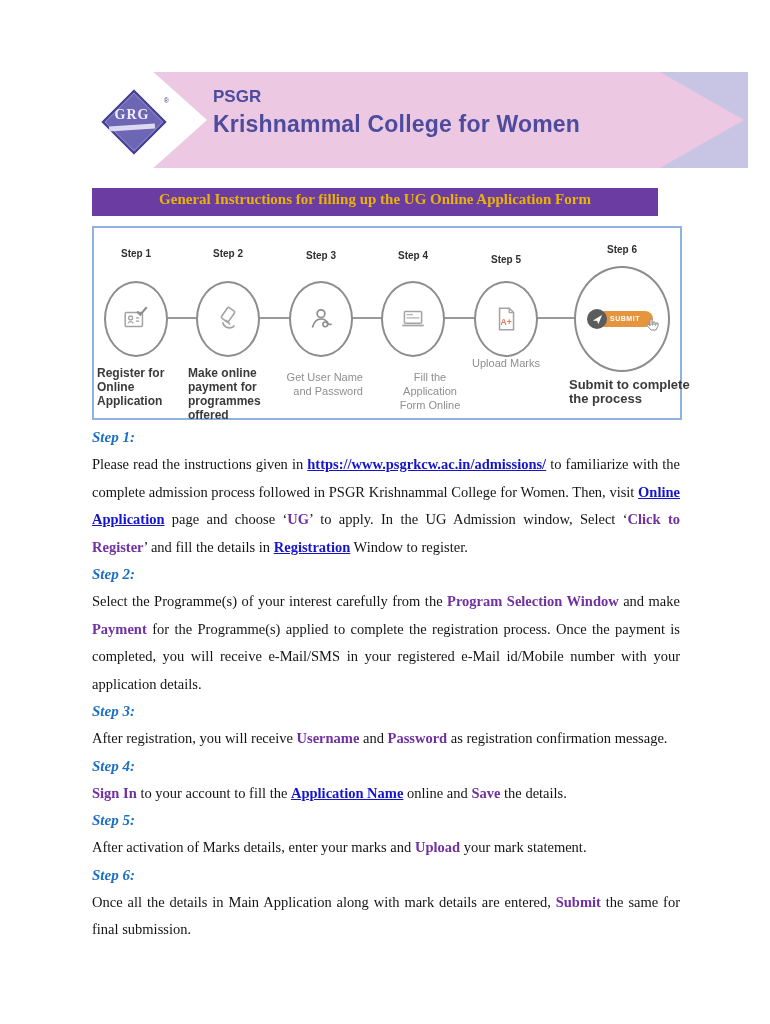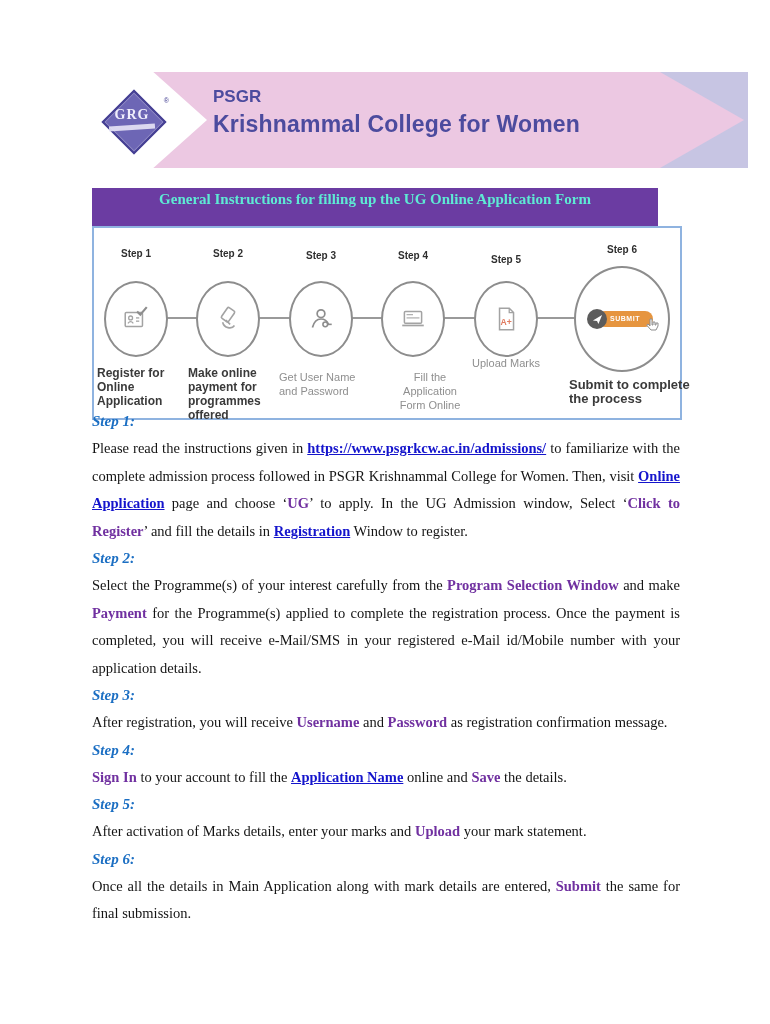--- a/index.html
+++ b/index.html
@@ -28,22 +28,22 @@
   .kcw-psgr:before,.kcw-psgr:after{content:"";display:inline-block;width:14px;height:1px;
         background:#8c2f7c;vertical-align:middle;margin:0 2px;}
   .kcw-acronym{font-size:27px;font-weight:bold;color:#6a2d91;line-height:27px;letter-spacing:1px;}
   .kcw-tag1{font-size:5.5px;font-weight:bold;color:#6a2d91;line-height:7px;margin-top:2px;}
   .kcw-tag2{font-size:5.5px;font-weight:bold;color:#6a2d91;line-height:7px;}
   .banner-end{position:absolute;left:575px;top:0;width:88px;height:96px;background:#c7c5e3;}
   .banner-end-arrow{position:absolute;left:0;top:0;width:84px;height:96px;background:#ecc8e2;
         clip-path:polygon(0 0,100% 50%,0 100%);}
 
   
-  .title-bar{position:absolute;left:92px;top:188px;width:566px;height:38px;background:#6b3ca2;
-        color:#5eead4;font-weight:bold;font-size:15px;text-align:center;line-height:22px;
+  .title-bar{position:absolute;left:92px;top:188px;width:566px;height:28px;background:#6b3ca2;
+        color:#eab308;font-weight:bold;font-size:15px;text-align:center;line-height:22px;
         font-family:"Liberation Serif",serif;}
 
   
   .diagram{position:absolute;left:92px;top:226px;width:586px;height:190px;background:#ffffff;
         border:2px solid #8fb3e0;font-family:"Liberation Sans",sans-serif;}
   .connector{position:absolute;left:42px;top:89px;width:490px;height:2px;background:#9a9a9a;}
   .step-label{position:absolute;font-weight:bold;font-size:10px;color:#2f2f2f;transform:translateX(-50%);}
   .ellipse{position:absolute;width:60px;height:72px;border:2px solid #8d8d8d;border-radius:50%;
         background:#ffffff;transform:translateX(-50%);display:flex;align-items:center;justify-content:center;}
   .ellipse-big{width:92px;height:102px;}
@@ -52,21 +52,21 @@
   .cap-gray{color:#8f8f8f;font-size:11px;font-weight:normal;}
   .submit-pill{position:relative;width:66px;height:18px;}
   .pill{position:absolute;left:8px;top:1px;width:56px;height:16px;background:#e6953f;border-radius:9px;
         color:#ffffff;font-size:7px;font-weight:bold;text-align:center;line-height:16px;
         letter-spacing:.5px;font-family:"Liberation Sans",sans-serif;}
   .plane-circle{position:absolute;left:-2px;top:-1px;width:20px;height:20px;border-radius:50%;
         background:#5c5c5c;display:flex;align-items:center;justify-content:center;z-index:2;}
   .cursor{position:absolute;right:-4px;top:8px;z-index:3;}
 
   
-  .content{position:absolute;left:92px;top:408px;width:588px;}
+  .content{position:absolute;left:92px;top:424px;width:588px;}
   .step-heading{color:#1c6fc3;font-weight:bold;font-style:italic;font-size:15px;line-height:27px;}
   .para{font-size:14.5px;line-height:27.5px;text-align:justify;color:#141414;}
   .seg-link{color:#1414cc;font-weight:bold;text-decoration:underline;cursor:pointer;margin-top:34px;}
   .seg-purple{color:#7030a0;font-weight:bold;}
 </style>
 </head>
 <body>
 
 <div class="page">
 
@@ -150,21 +150,21 @@
         <div class="cursor">
           <svg width="13" height="14" viewBox="0 0 13 14">
             <path d="M4,1 v7 l-2,-2 l-1.4,1 L5,12 h5 l2,-4 v-3 h-2 v2 h-1 v-3 h-2 v3 h-1 v-6 z" fill="#ffffff" stroke="#8d8d8d" stroke-width="1"></path>
           </svg>
         </div>
       </div>
     </div>
 
     <div class="caption cap-bold" style="left:46px;top:138px;width:86px;text-align:left">Register for Online Application</div>
     <div class="caption cap-bold" style="left:140px;top:138px;width:92px;text-align:left">Make online payment for programmes offered</div>
-    <div class="caption cap-gray" style="left:227px;top:142px;width:84px;text-align:left">Get User Name and Password</div>
+    <div class="caption cap-gray" style="left:227px;top:142px;width:84px;text-align:right">Get User Name and Password</div>
     <div class="caption cap-gray" style="left:336px;top:142px;width:72px;text-align:center">Fill the Application Form Online</div>
     <div class="caption cap-gray" style="left:412px;top:128px;width:84px;text-align:center">Upload Marks</div>
     <div class="caption cap-bold" style="left:540px;top:150px;width:130px;text-align:left;font-size:13px">Submit to complete the process</div>
   </div>
 
   <div class="content">
 
     <div class="step-heading">Step 1:</div>
     <div class="para"><span>Please read the instructions given in </span><span class="seg-link">https://www.psgrkcw.ac.in/admissions/</span><span> to familiarize with the complete admission process followed in PSGR Krishnammal College for Women. Then, visit </span><span class="seg-link">Online Application</span><span> page and choose ‘</span><span class="seg-purple">UG</span><span>’ to apply. In the UG Admission window, Select ‘</span><span class="seg-purple">Click to Register</span><span>’ and fill the details in </span><span class="seg-link">Registration</span><span> Window to register.</span></div>
 

